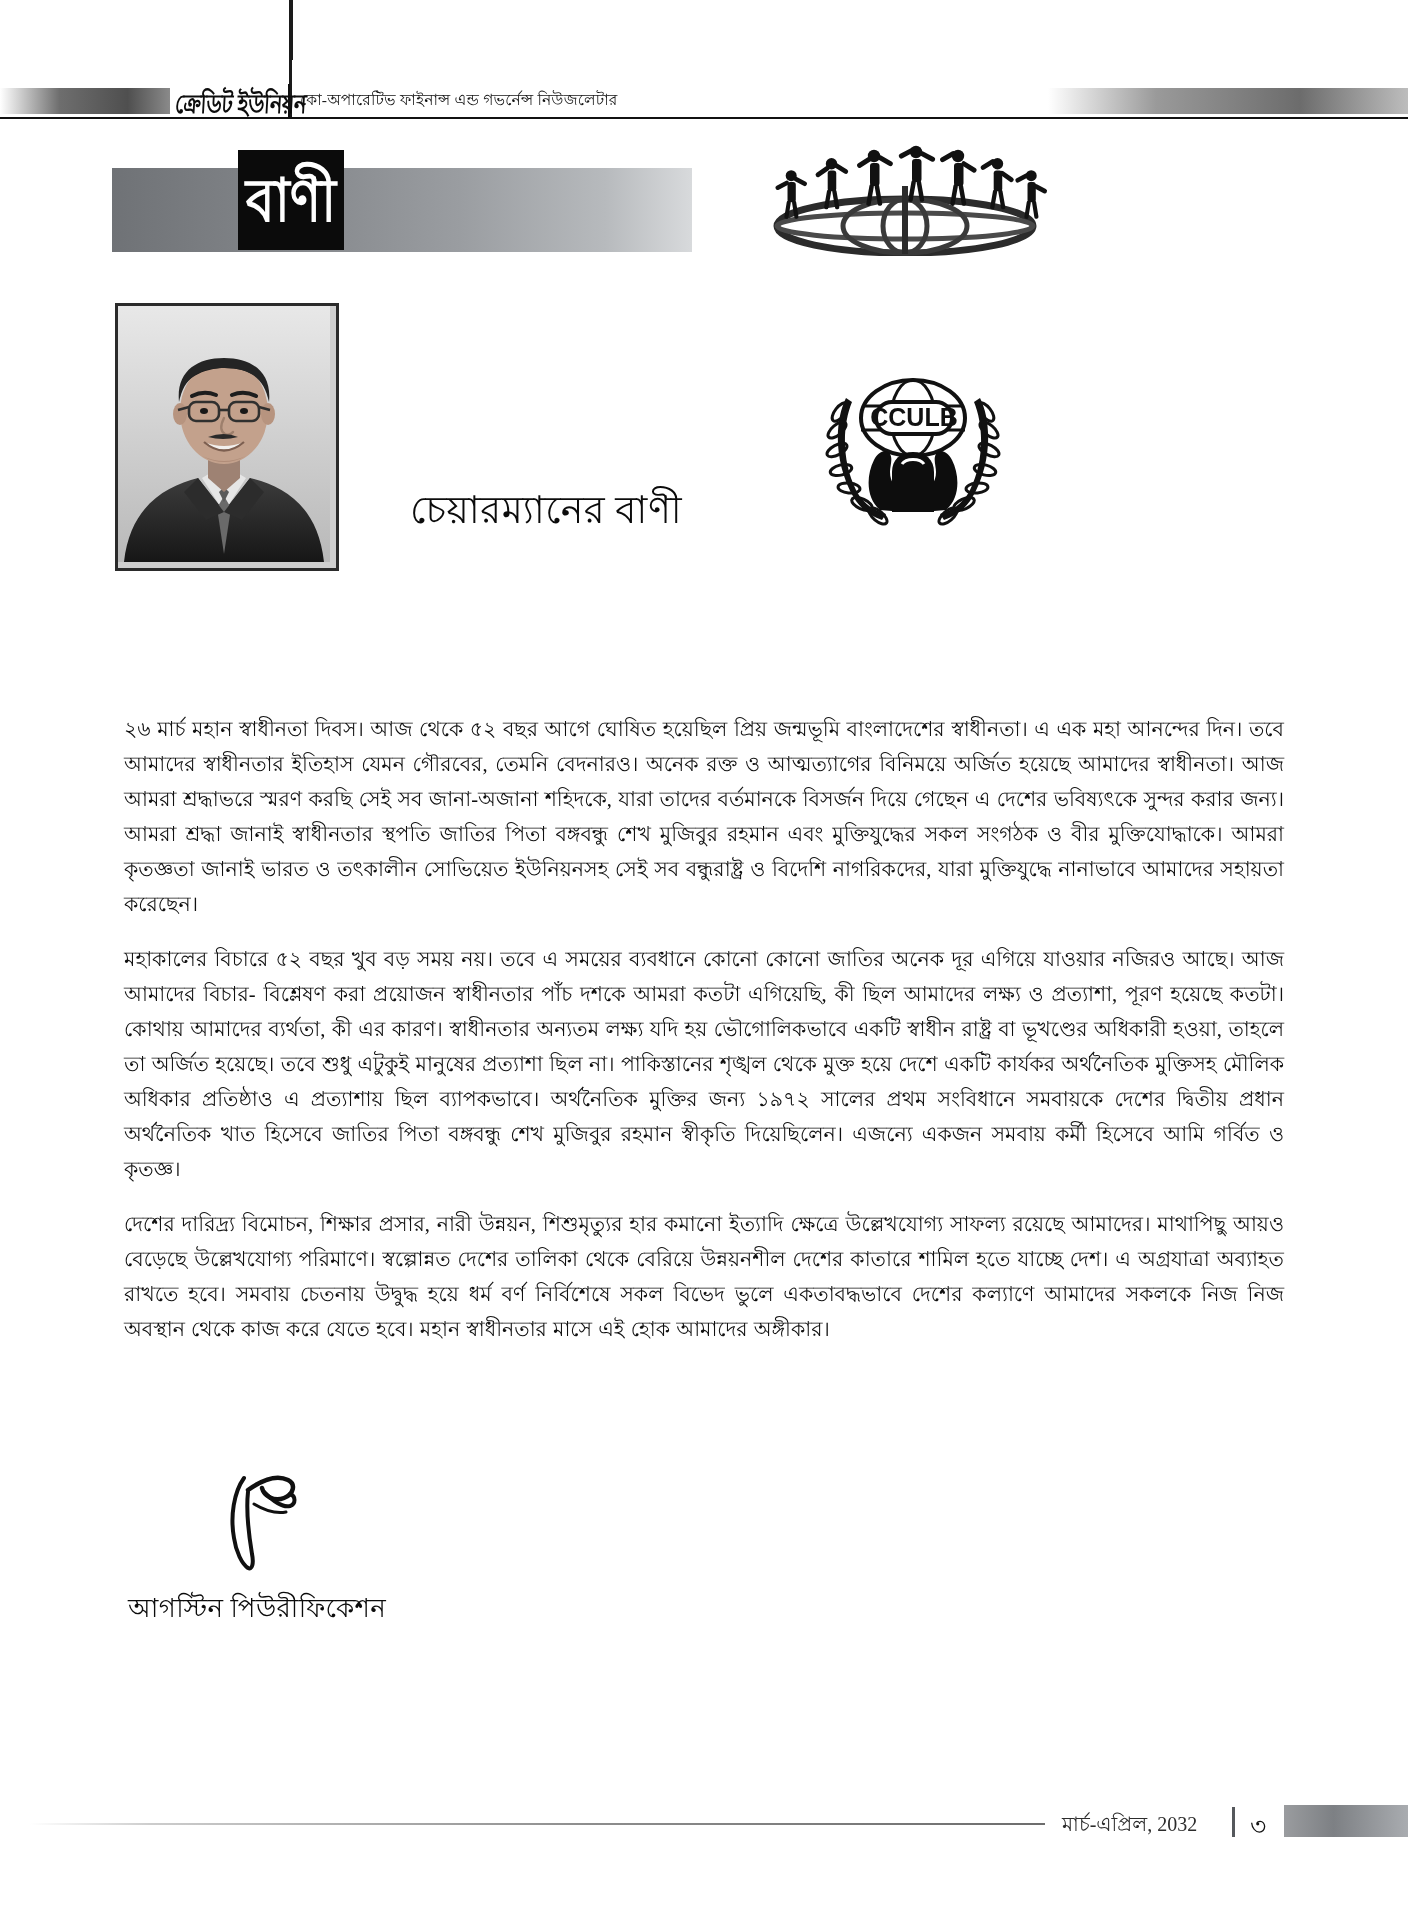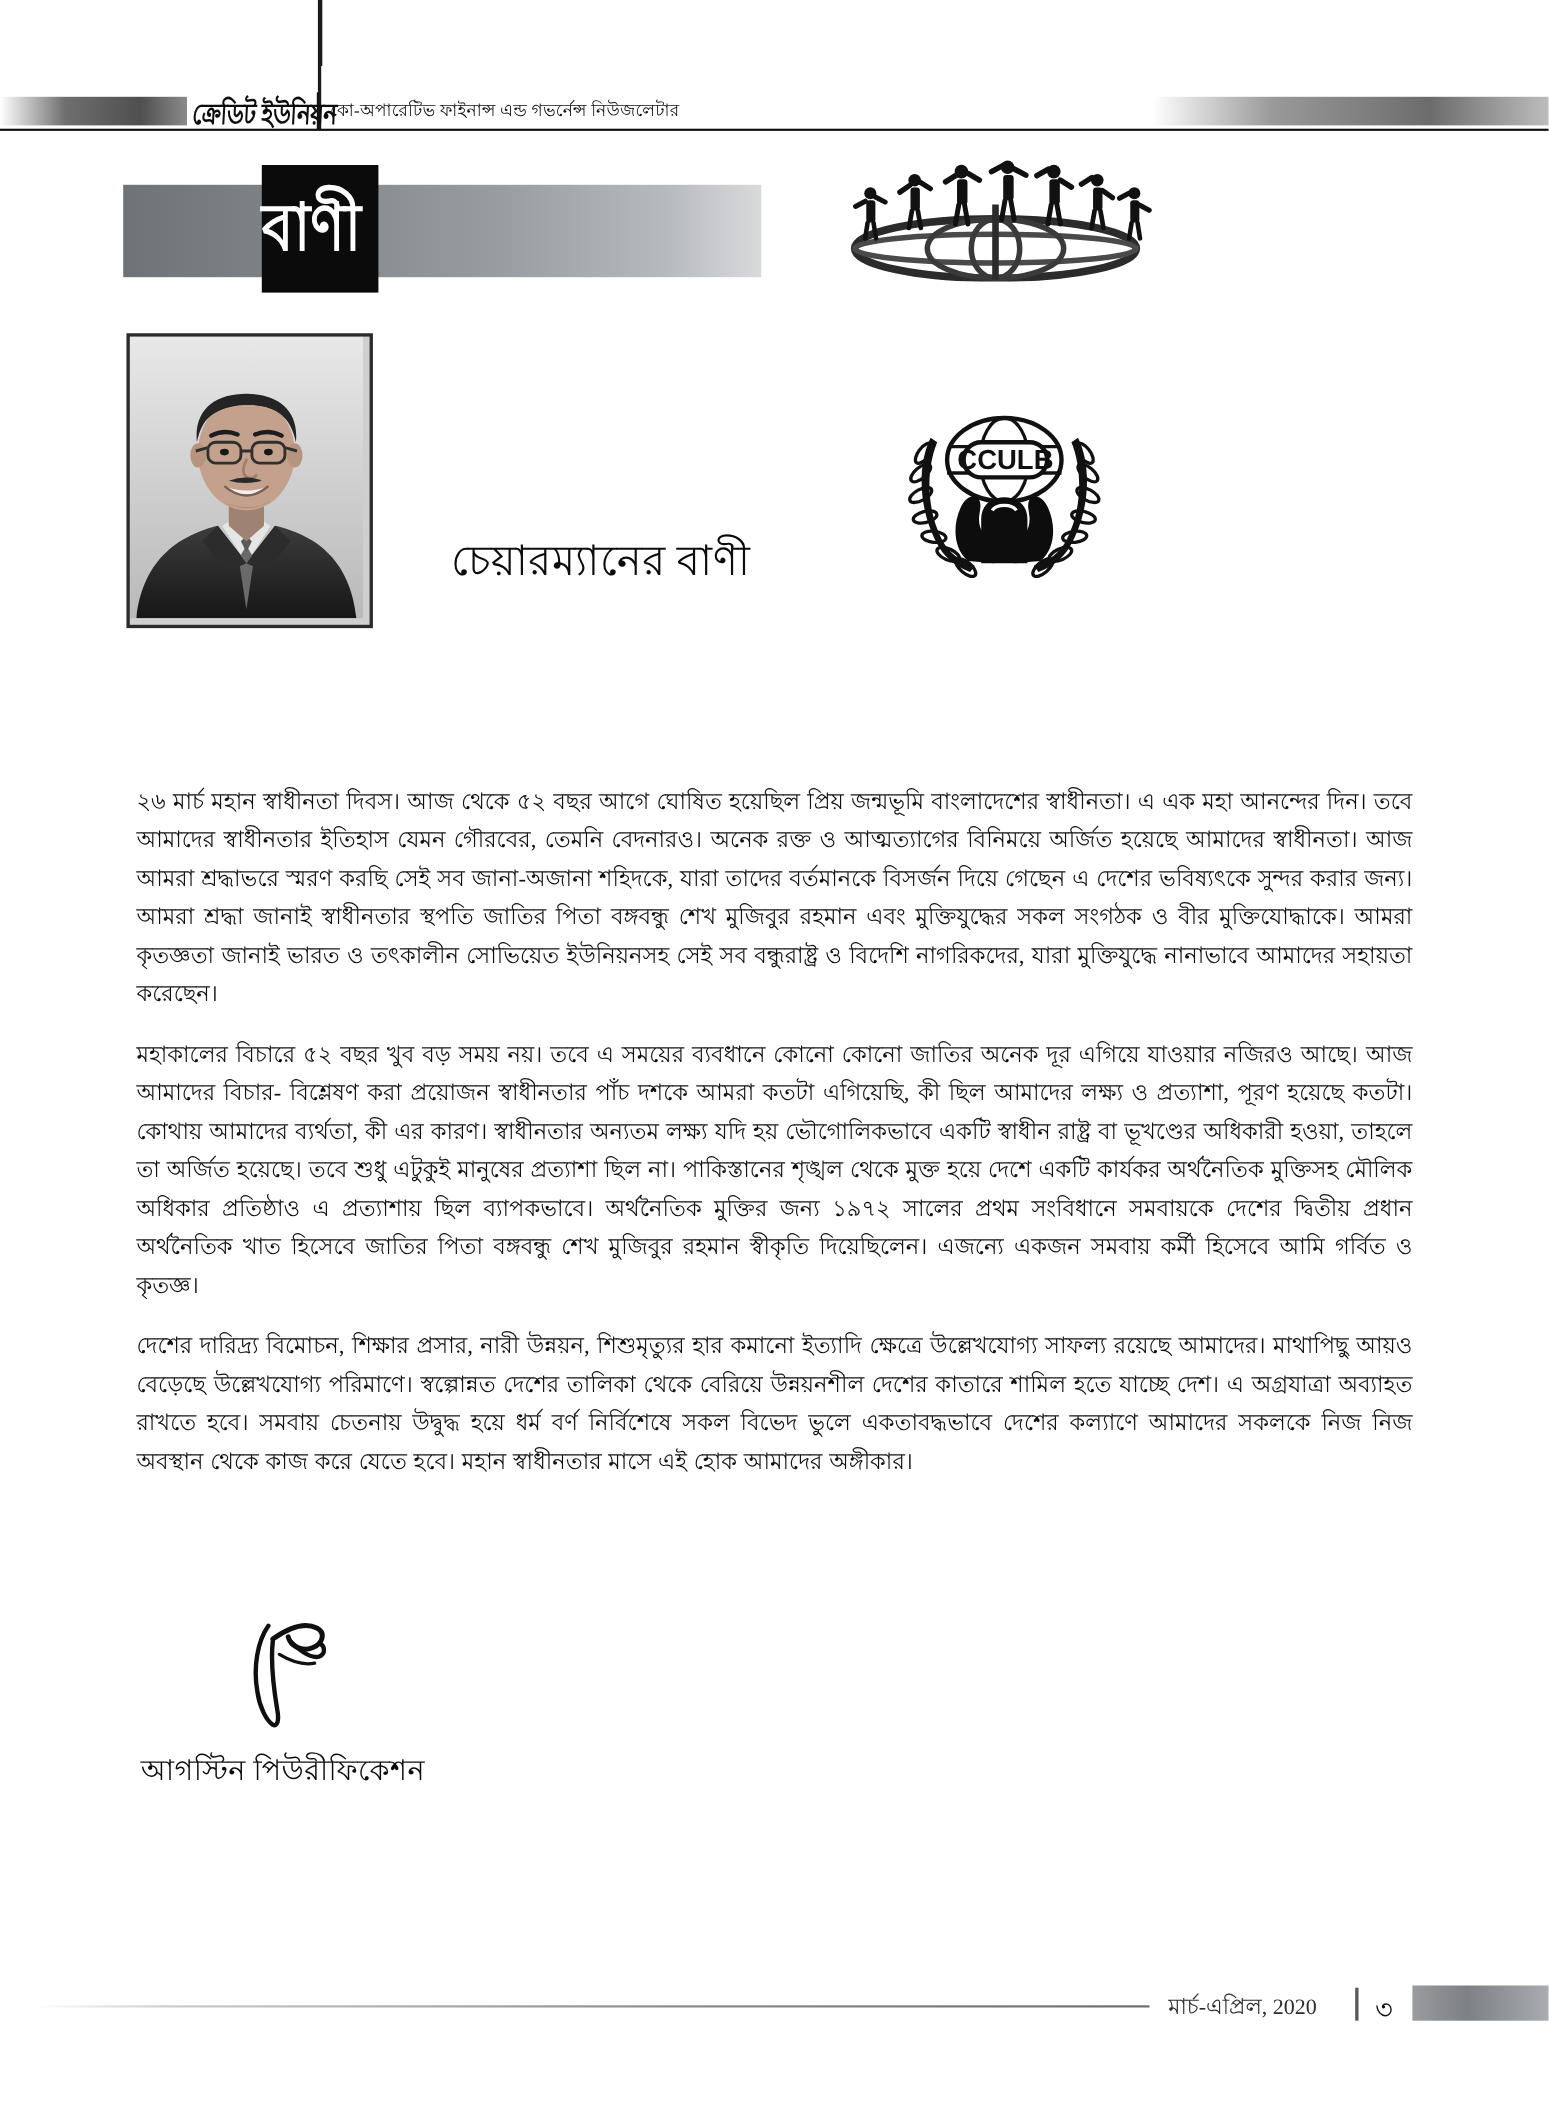--- a/index.html
+++ b/index.html
@@ -89,24 +89,25 @@
   
   .banner {
     position: absolute;
     left: 112px; top: 168px;
     width: 580px; height: 84px;
     background: linear-gradient(to right, #6f7276 0%, #83868a 30%, #9a9da1 60%, #b7babd 85%, #d8dadc 100%);
   }
   .banner-word {
     position: absolute;
     left: 238px; top: 150px;
-    width: 106px; height: 116px;
+    width: 106px; height: 100px;
     background: #0b0b0b;
     display: flex;
     align-items: center;
+    justify-content: center;
   }
   .banner-word span {
     color: #ffffff;
     font-family: "Liberation Sans", sans-serif;
     font-size: 52px;
     font-weight: bold;
     line-height: 1;
     transform: scaleY(1.15);
   }
 
@@ -434,19 +435,19 @@
       <path d="M36 8 C26 22 22 46 26 68 C28 82 34 94 40 98 C44 100 46 94 44 84 C41 66 38 40 40 22" stroke="#101010" stroke-width="4" fill="none" stroke-linecap="round"></path>
       <path d="M40 20 C54 10 68 4 80 10 C88 14 86 24 76 28 C66 32 56 26 54 18" stroke="#101010" stroke-width="4.5" fill="none" stroke-linecap="round"></path>
       <path d="M56 22 C64 30 74 38 82 36 C88 34 88 26 82 24" stroke="#101010" stroke-width="4" fill="none" stroke-linecap="round"></path>
       <path d="M46 34 C56 40 68 44 78 42" stroke="#101010" stroke-width="3" fill="none" stroke-linecap="round"></path>
     </svg>
     <div class="sig-name">আগস্টিন পিউরীফিকেশন</div>
   </div>
 
   <div class="footer">
     <div class="ft-rule"></div>
-    <div class="ft-date">মার্চ-এপ্রিল, 2020</div>
+    <div class="ft-date">মার্চ-এপ্রিল, 2032</div>
     <div class="ft-sep"></div>
     <div class="ft-page">৩</div>
     <div class="ft-grad"></div>
   </div>
 
 </div>
 
 </body></html>

